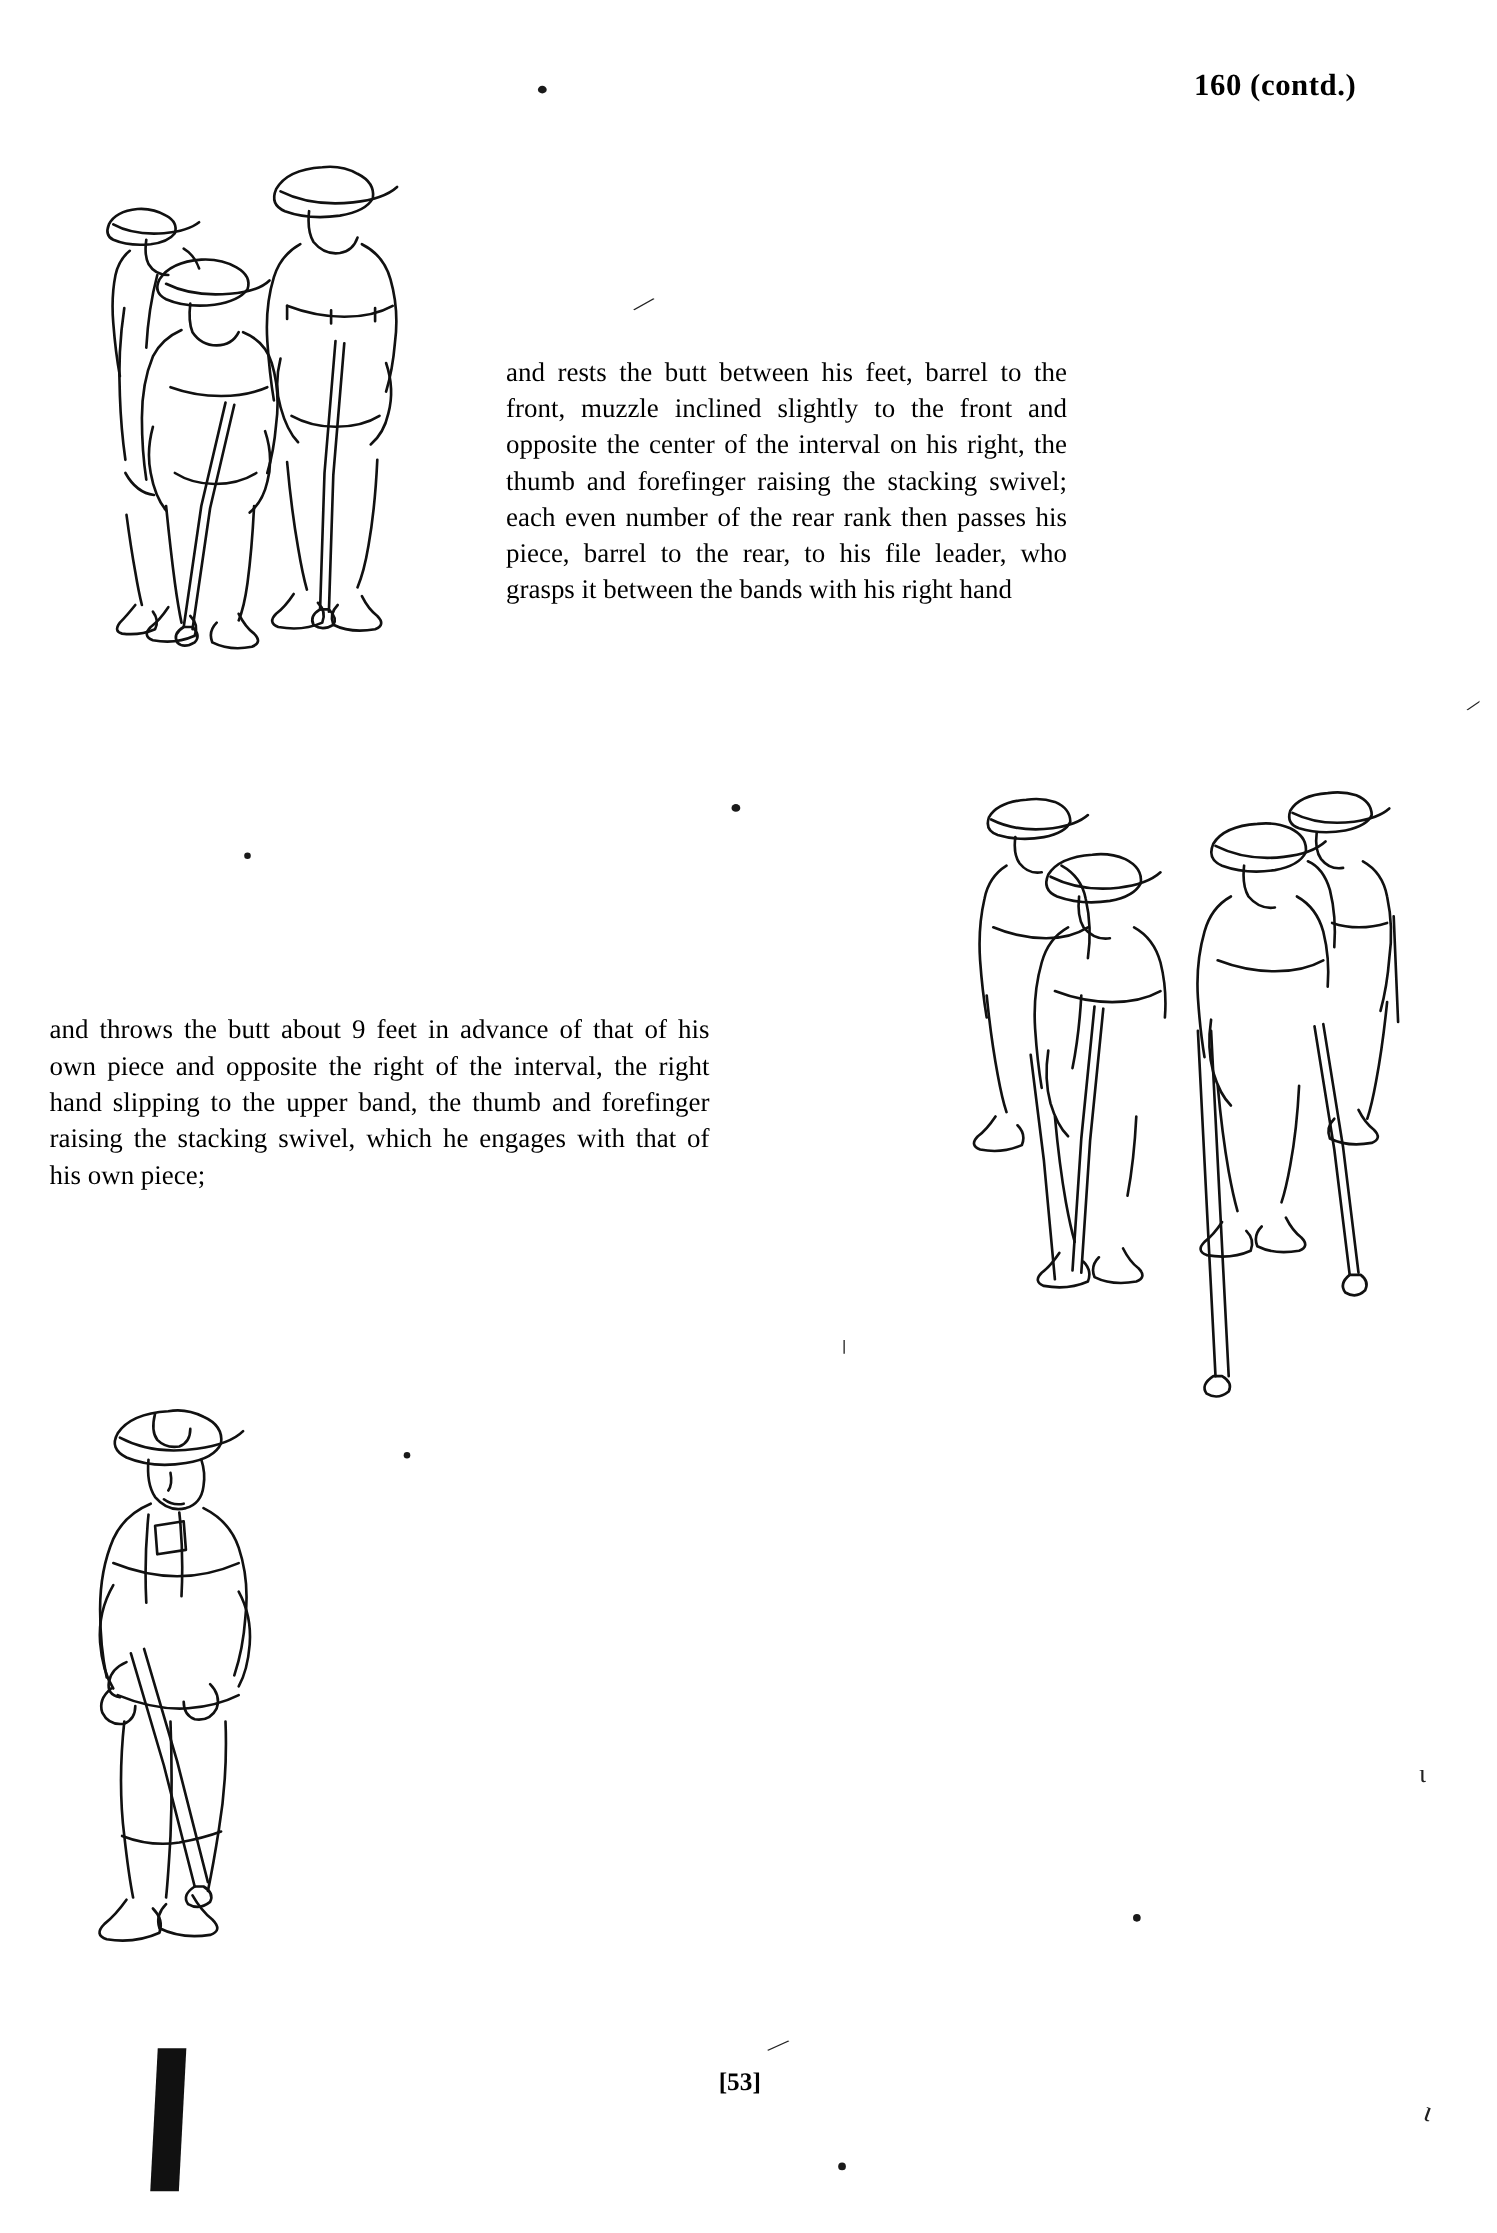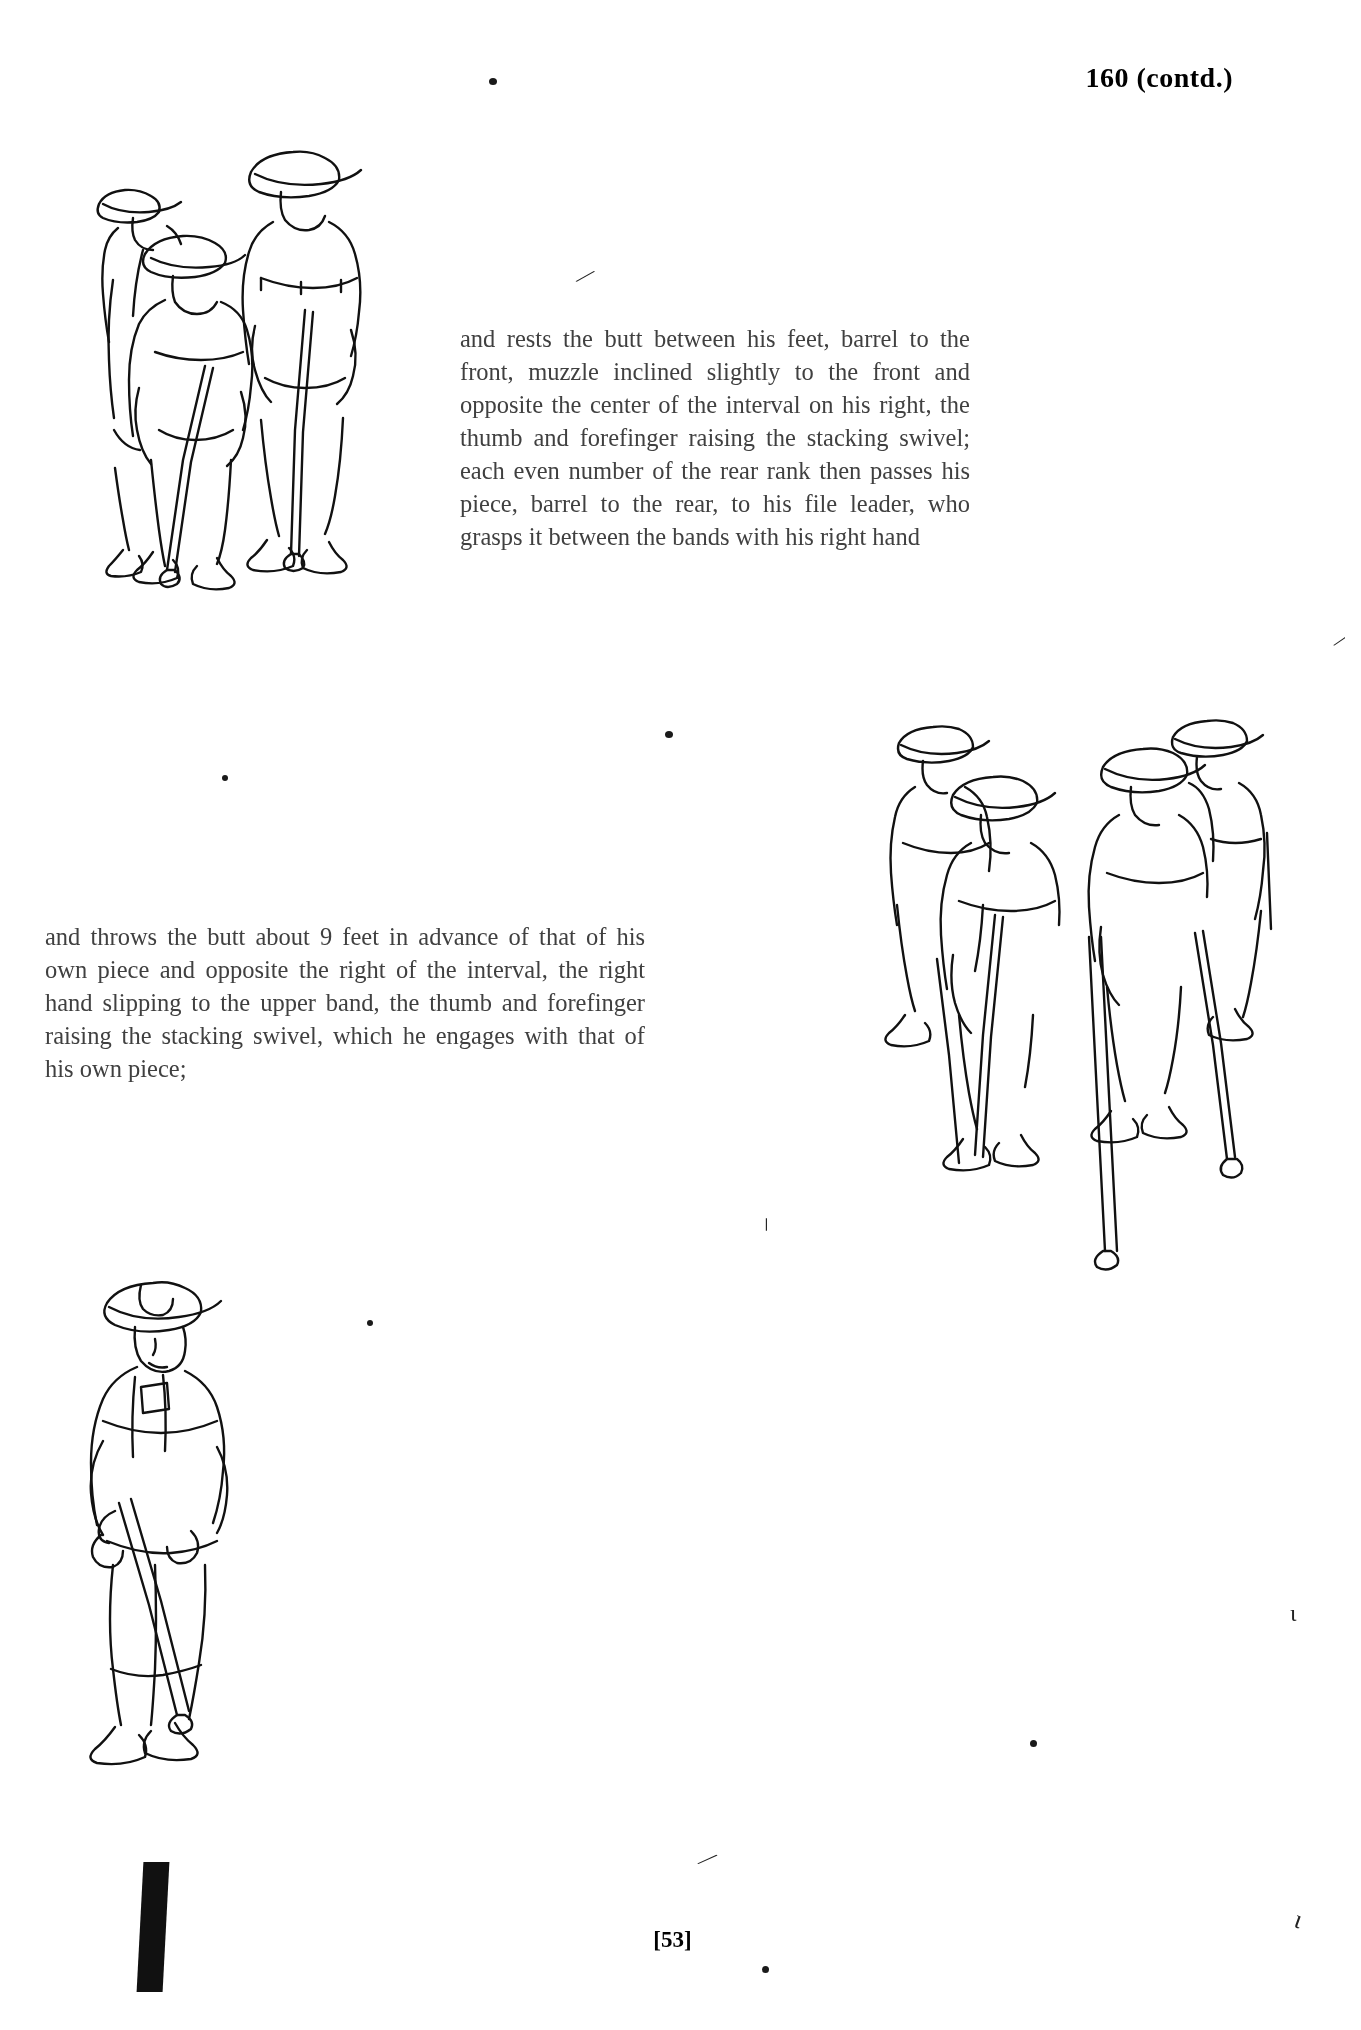--- a/index.html
+++ b/index.html
@@ -29,35 +29,34 @@
     white-space: nowrap;
   }
 
   
   .textblock {
     position: absolute;
     font-family: "Liberation Serif", serif;
     font-size: 24.5px;
     line-height: 1.35;
     text-align: justify;
-    color: #404040;
+    color: #000000;
   }
   .tb1 { left: 460px; top: 322px; width: 510px; }
   .tb2 { left: 45px;  top: 920px; width: 600px; }
   .tb3 { left: 268px; top: 1505px; width: 710px; }
 
   .folio {
     position: absolute;
     left: 0; right: 0;
     top: 1880px;
     text-align: center;
     font-family: "Liberation Serif", serif;
     font-weight: bold;
     font-size: 23px;
-    margin-top: 47px;
   }
 
   
   .fig {
     position: absolute;
   }
   .fig svg { display: block; }
 
   
   .speck {

